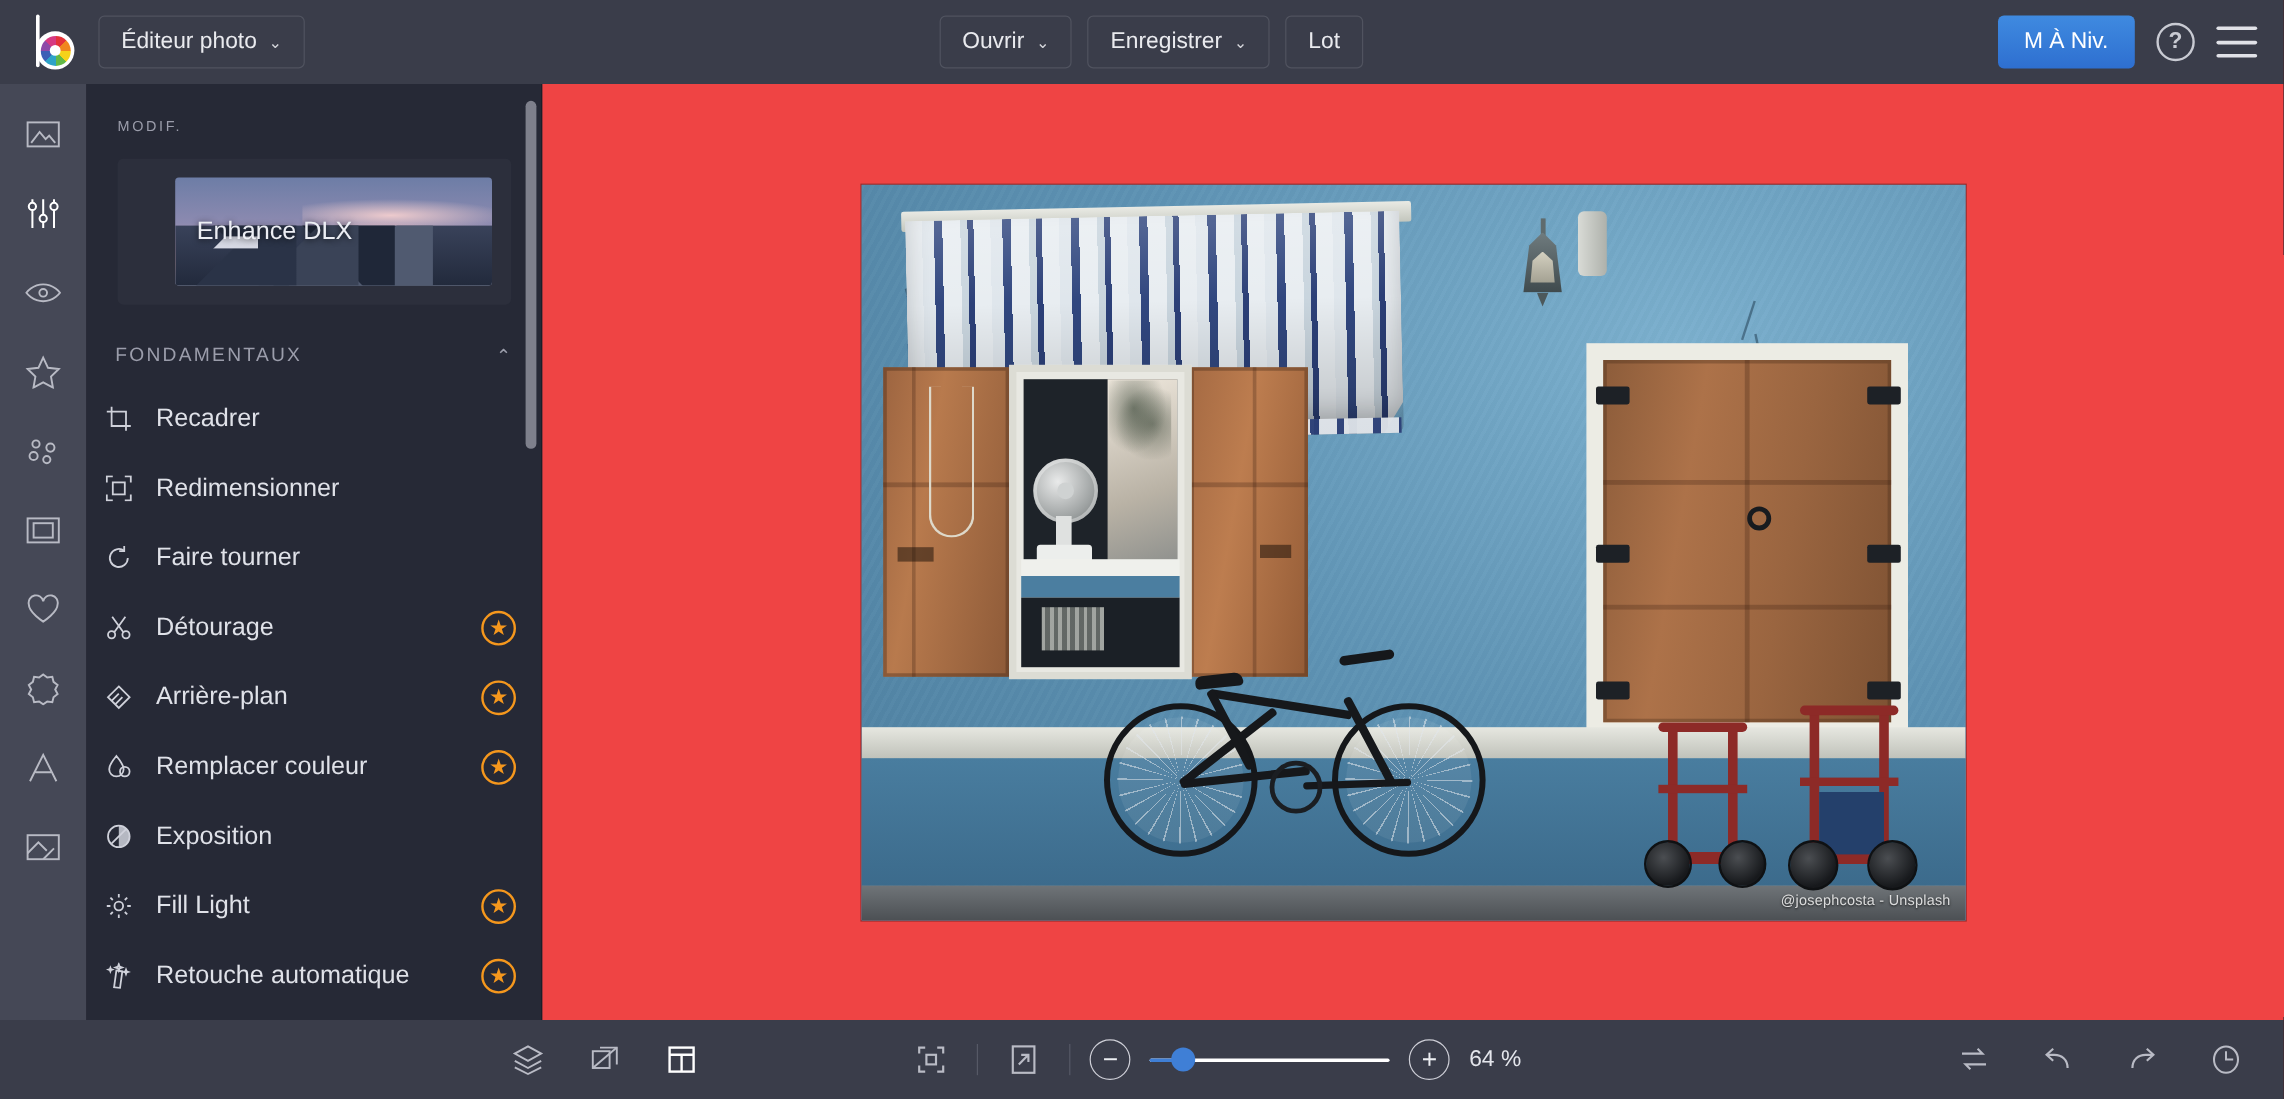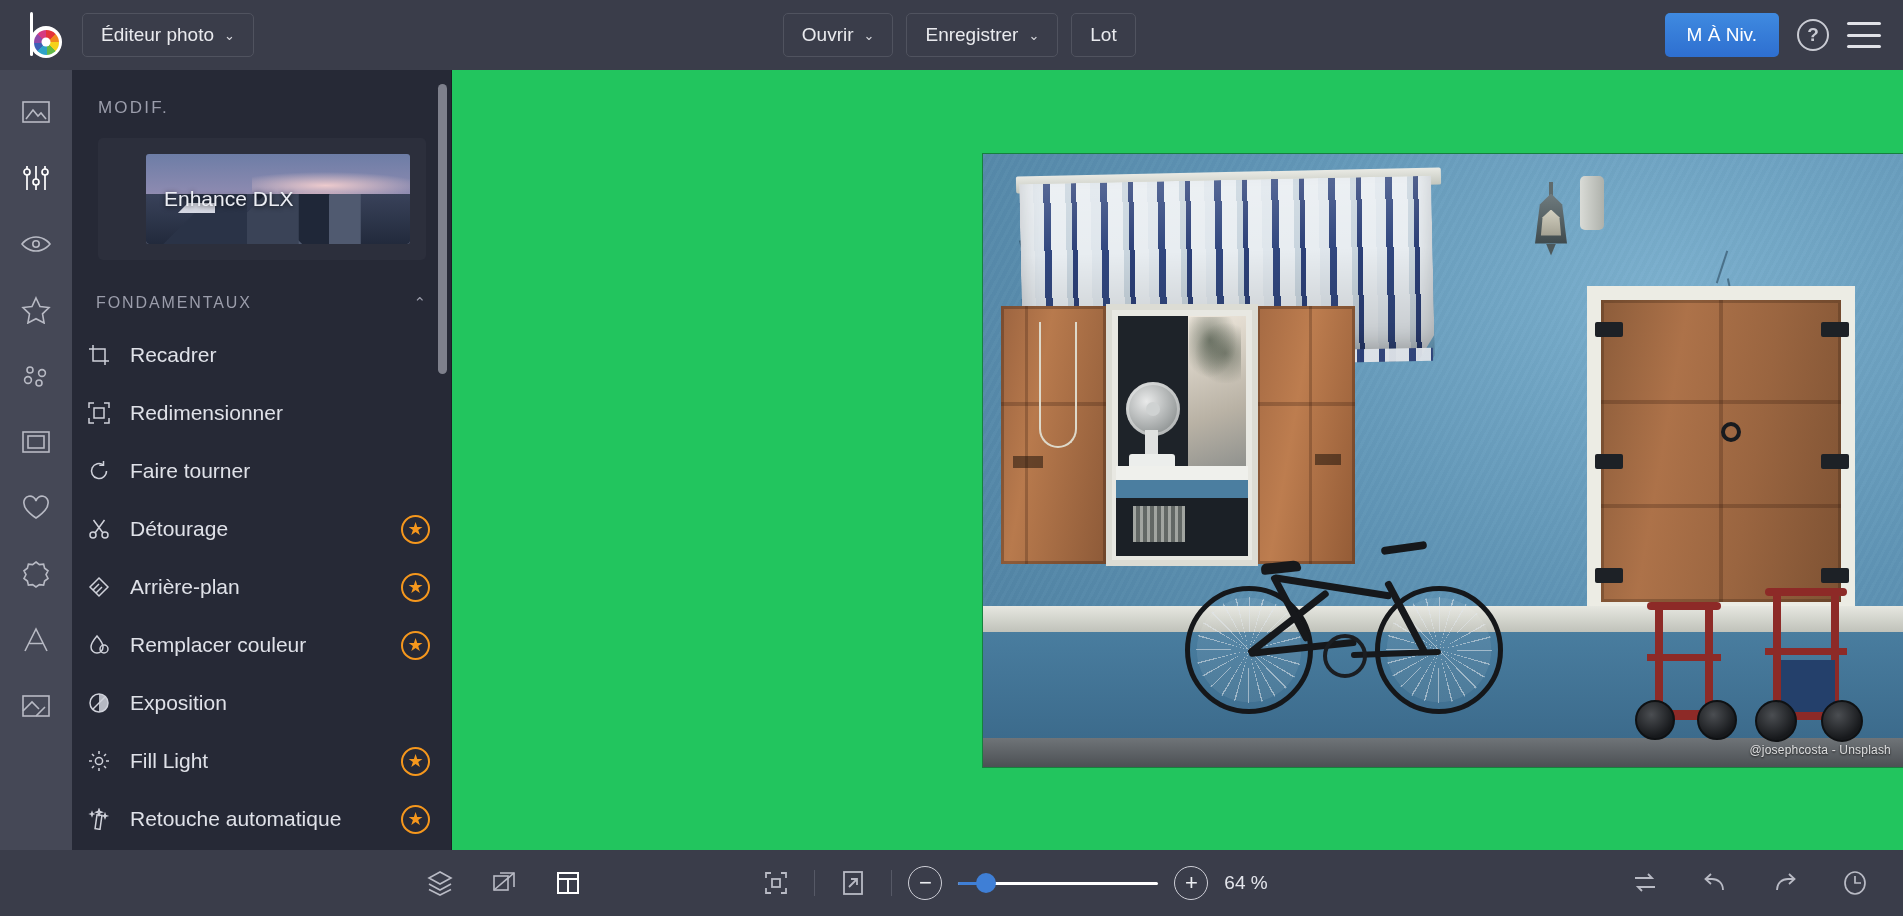--- a/index.html
+++ b/index.html
@@ -91,21 +91,21 @@
   }
   .rail-item.active { color: #ffffff; }
   .rail-item svg { display: block; }
 
   
   .panel {
     width: 380px; min-width: 380px; background: #262936;
     position: relative; display: flex; flex-direction: column; overflow: hidden;
   }
   .panel-title {
-    font-size: 17px; letter-spacing: 2.2px; color: #9b9dab;
+    font-size: 12px; letter-spacing: 2.2px; color: #9b9dab;
     padding: 28px 0 20px 26px; font-weight: normal;
   }
   .panel-scroll { flex: 1; overflow: hidden; position: relative; }
   .dlx-card {
     margin: 0 26px 0 26px; background: #2c2f3c; border-radius: 5px;
     padding: 16px; cursor: pointer;
   }
   .dlx-img {
     height: 90px; border-radius: 3px; position: relative; overflow: hidden;
     background:
@@ -170,22 +170,22 @@
   .pscroll-thumb {
     position: absolute; top: 14px; left: 0; width: 9px; height: 290px;
     background: #7e808c; border-radius: 5px; cursor: pointer;
   }
   .panel-divider {
     position: absolute; right: 0; top: 0; width: 1px; height: 100%; background: #1b1d26;
   }
 
   
   .canvas-area {
-    flex: 1; background: #22c55e; position: relative;
-    display: flex; align-items: center; justify-content: flex-end;
+    flex: 1; background: #ef4444; position: relative;
+    display: flex; align-items: center; justify-content: center;
   }
   .photo {
     width: 920px; height: 613px; position: relative; overflow: hidden;
     background: #5d94b5;
     box-shadow: 0 0 0 1px rgba(0,0,0,.35);
   }
   
   .wall { position: absolute; inset: 0;
     background:
       radial-gradient(ellipse at 74% 22%, #7cb0ce 0%, #5e93b4 48%, #4d7f9f 100%);

